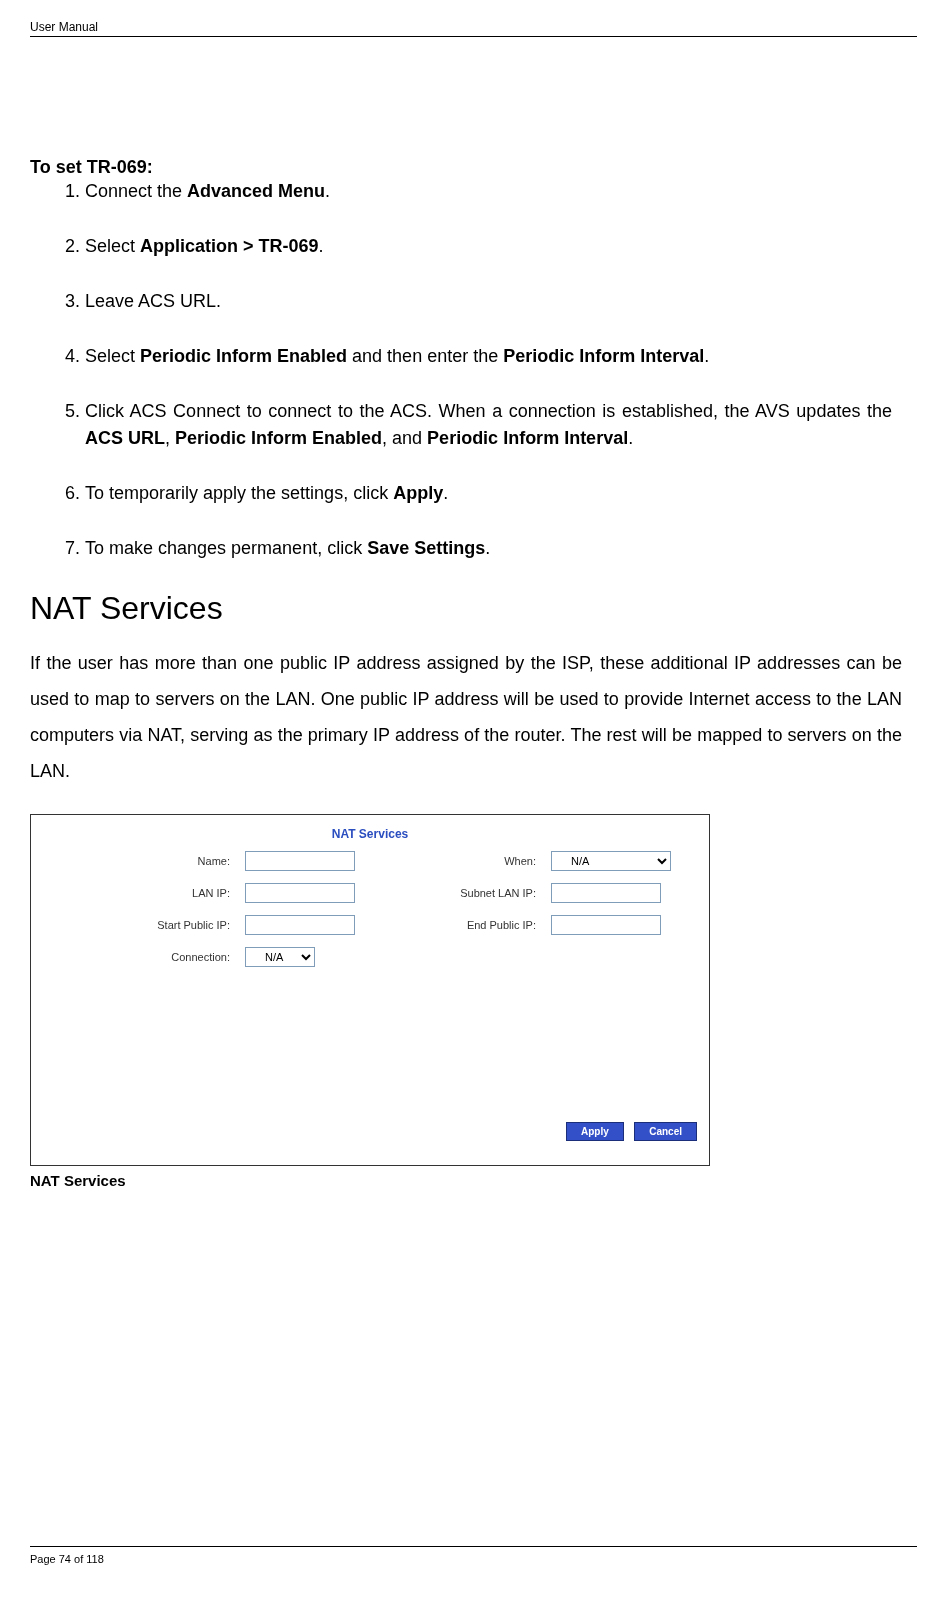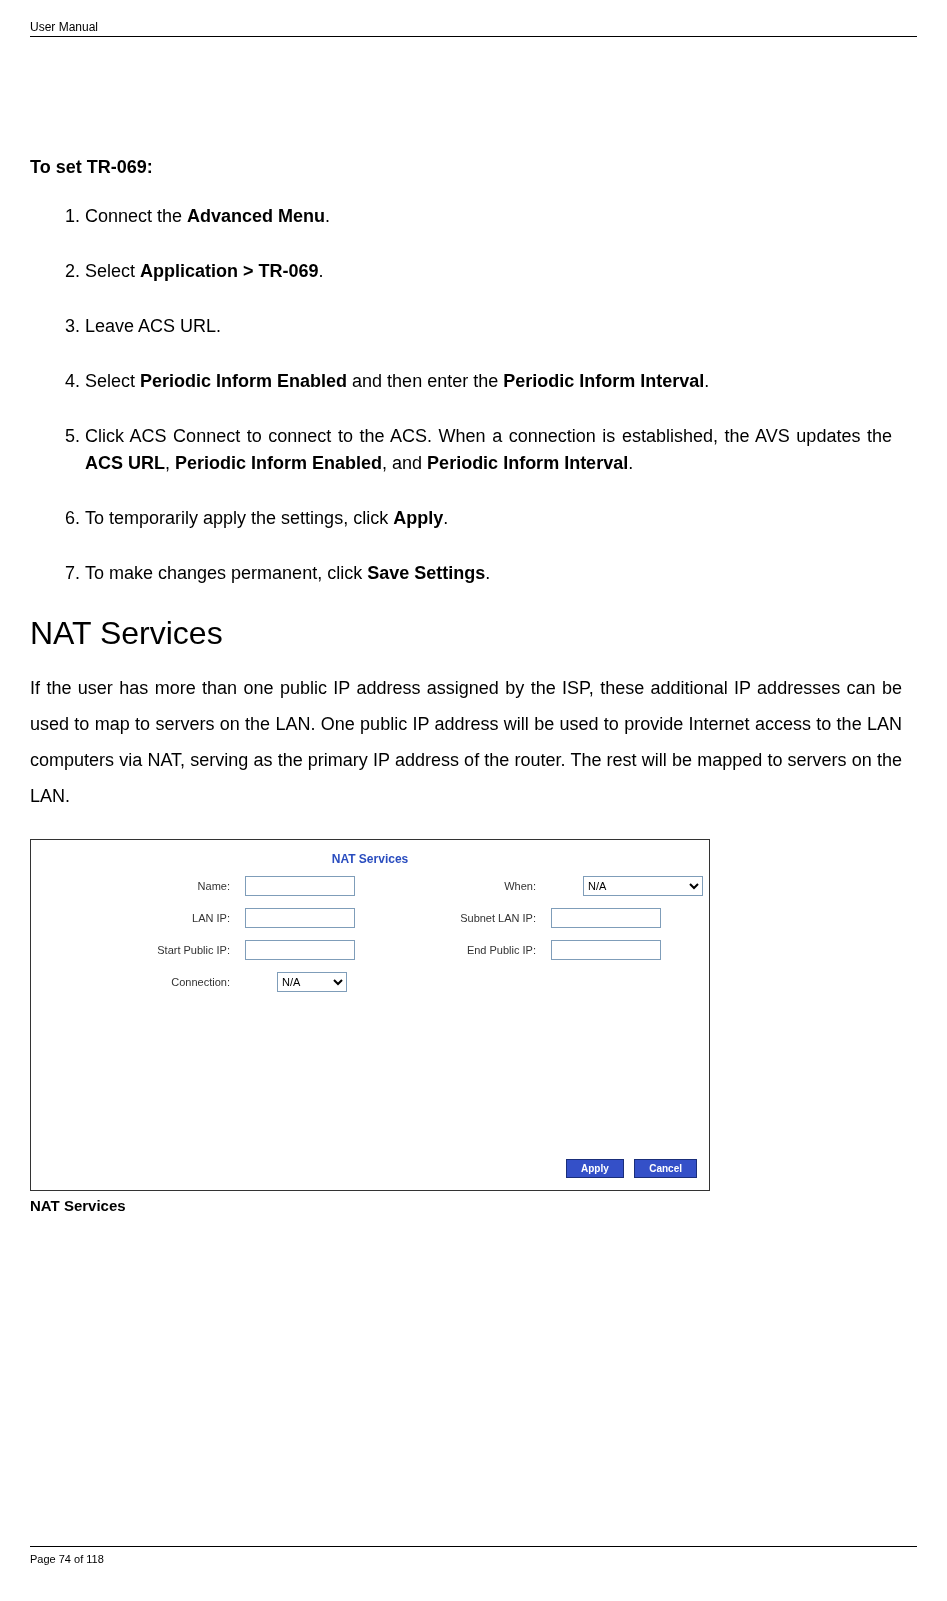--- a/index.html
+++ b/index.html
@@ -21,21 +21,20 @@
       margin-bottom: 2px;
     }
     .top-rule {
       border: none;
       border-top: 1px solid #000;
       margin-bottom: 120px;
     }
     .procedure-title {
       font-size: 18px;
       font-weight: bold;
-      margin-bottom: 25px;
     }
     ol.steps {
       list-style: decimal;
       margin-left: 55px;
       margin-right: 25px;
     }
     ol.steps li {
       font-size: 18px;
       line-height: 1.5;
       margin-bottom: 28px;
@@ -94,22 +93,21 @@
       width: 110px;
       font-size: 11px;
       padding: 1px 3px;
     }
     .form-select {
       border: 1px solid #7f9db9;
       height: 20px;
       width: 120px;
       font-size: 11px;
       background: #fff;
-      padding-left: 0;
-      margin-left: 32px;
+      padding-left: 15px;
     }
     .form-select.narrow {
       width: 70px;
     }
     .table-header-row {
       border-top: 1px solid #999;
       border-bottom: 1px solid #999;
       font-size: 11px;
       font-weight: bold;
       color: #333;
@@ -117,21 +115,21 @@
       margin-top: 6px;
       white-space: nowrap;
       text-align: left;
     }
     .table-header-row span {
       display: inline-block;
       padding: 0 1px;
     }
     .ss-buttons {
       position: absolute;
-      bottom: 12px;
+      bottom: 24px;
       right: 12px;
     }
     .ss-button {
       background: #3450c8;
       color: #fff;
       border: 1px solid #1a2e7a;
       font-size: 10px;
       font-weight: bold;
       padding: 3px 14px;
       margin-left: 6px;

